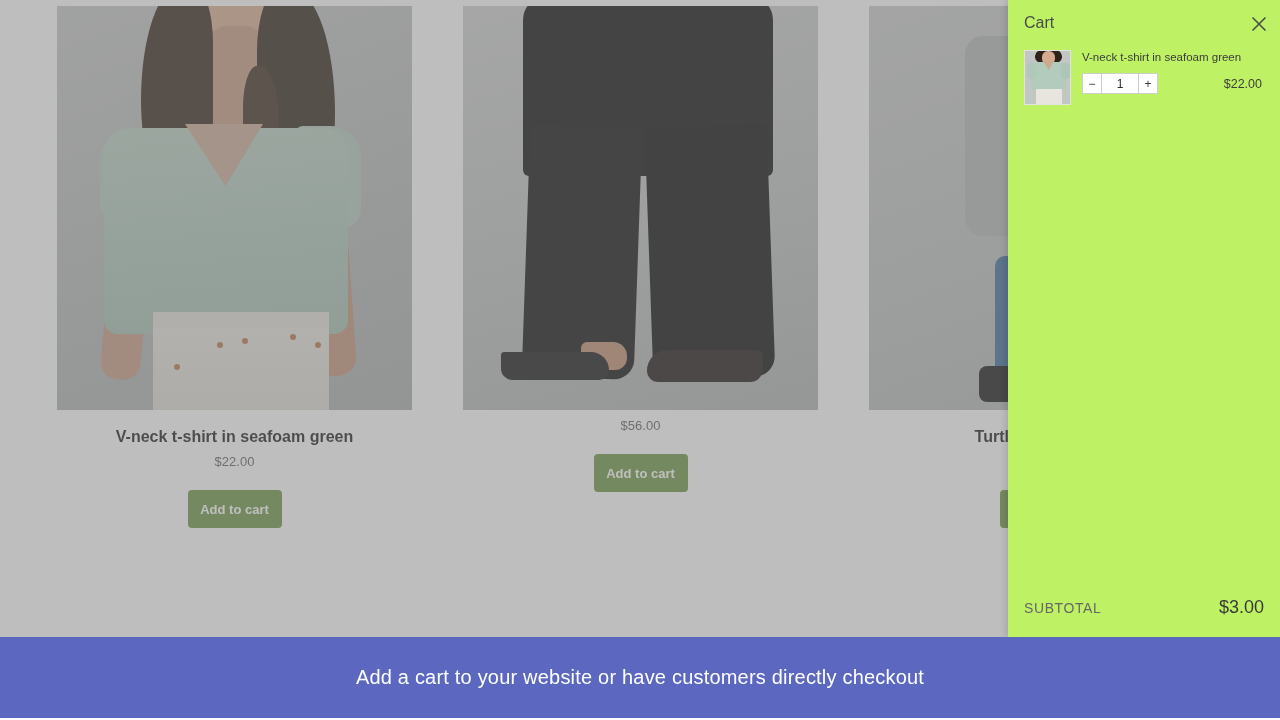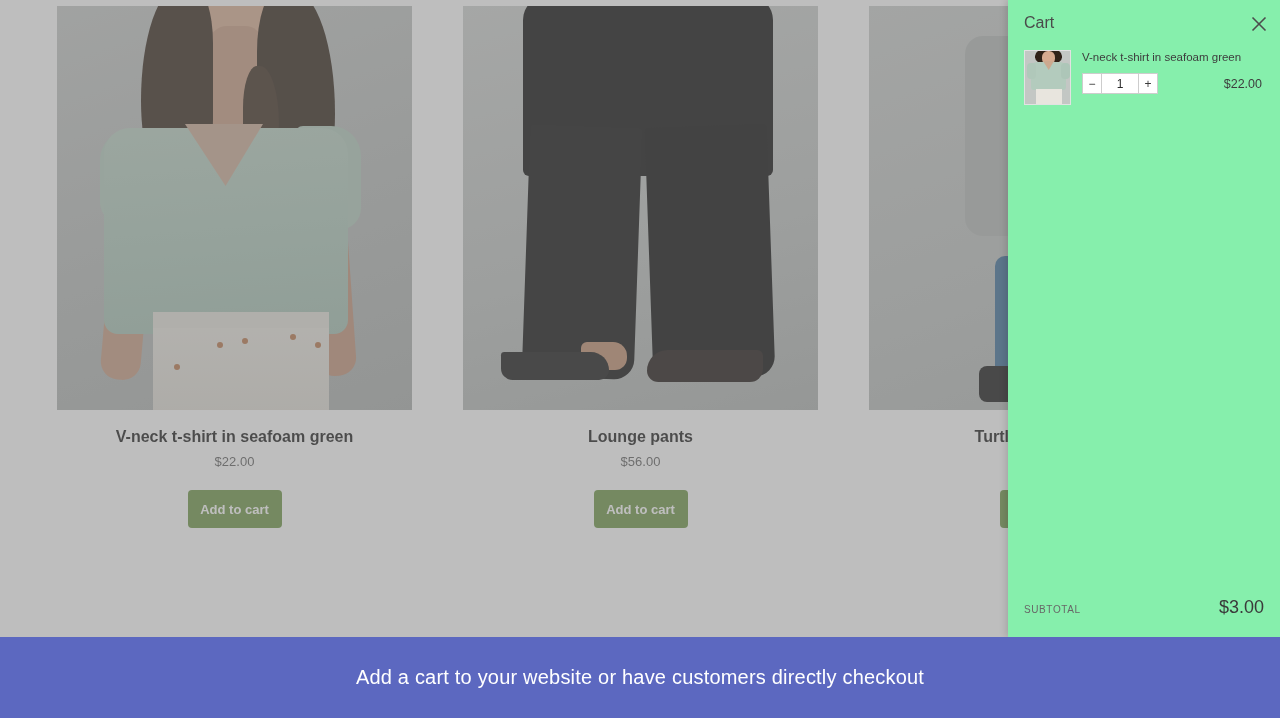--- a/index.html
+++ b/index.html
@@ -86,21 +86,21 @@
     width: 1280px; height: 637px;
     background: rgba(125,125,125,0.50);
     z-index: 40;
   }
 
   
   .cart-panel {
     position: absolute;
     right: 0; top: 0;
     width: 272px; height: 637px;
-    background: #86efac;
+    background: #bef264;
     z-index: 60;
     box-shadow: -2px 0 7px rgba(0,0,0,0.14);
     display: flex;
     flex-direction: column;
   }
   .cart-head {
     position: relative;
     height: 46px;
     flex: 0 0 46px;
   }
@@ -157,21 +157,21 @@
     font-family: "Liberation Sans", sans-serif;
     outline: none;
   }
   .line-price { font-size: 12.5px; color: #3d3d3d; padding-right: 2px; }
 
   .cart-foot { flex: 0 0 auto; padding: 0 16px 16px 16px; }
   .subtotal-row {
     display: flex; align-items: baseline; justify-content: space-between;
     padding-bottom: 3px;
   }
-  .subtotal-label { font-size: 10px; color: #676767; letter-spacing: .6px; }
+  .subtotal-label { font-size: 14px; color: #676767; letter-spacing: .6px; }
   .subtotal-value { font-size: 18px; color: #3a3a3a; }
   .fine-print {
     text-align: center;
     font-size: 9.5px;
     color: #7b7b7b;
     padding: 5px 0 10px 0;
   }
   .checkout-btn {
     display: block;
     width: 100%; height: 42px;
@@ -269,21 +269,20 @@
           <div class="ph" style="left:116px;top:-18px;width:34px;height:108px;background:#8a6047;border-radius:16px;transform:rotate(6deg)"></div>
           <div class="ph" style="left:238px;top:-20px;width:32px;height:112px;background:#8a6047;border-radius:16px;transform:rotate(-5deg)"></div>
           <div class="ph" style="left:118px;top:36px;width:44px;height:48px;background:#946a52;border-radius:16px;transform:rotate(10deg)"></div>
           <div class="ph" style="left:60px;top:-10px;width:250px;height:180px;background:#0b0b0b;border-radius:24px 24px 6px 6px"></div>
           <div class="ph" style="left:63px;top:120px;width:112px;height:252px;background:#0c0c0c;border-radius:4px 4px 20px 20px;transform:rotate(2deg)"></div>
           <div class="ph" style="left:186px;top:120px;width:122px;height:252px;background:#090909;border-radius:4px 4px 20px 20px;transform:rotate(-2deg)"></div>
           <div class="ph" style="left:118px;top:336px;width:46px;height:28px;background:#c08f6f;border-radius:6px 14px 12px 4px"></div>
           <div class="ph" style="left:38px;top:346px;width:108px;height:28px;background:#151515;border-radius:4px 22px 12px 14px"></div>
           <div class="ph" style="left:184px;top:344px;width:116px;height:32px;background:#1a1310;border-radius:22px 6px 14px 12px"></div>
         </div>
-        <div class="product-name">Lounge pants</div>
         <div class="product-price">$56.00</div>
         <button class="add-btn">Add to cart</button>
       </div>
 
       <div class="product-card">
         <div class="product-photo" style="background:linear-gradient(160deg,#c9ccca 0%,#bbbfbd 60%,#b0b4b2 100%)">
           <div class="ph" style="left:126px;top:250px;width:74px;height:124px;background:#3b6d96;border-radius:10px 10px 6px 6px"></div>
           <div class="ph" style="left:206px;top:244px;width:78px;height:130px;background:#2f5d84;border-radius:10px 10px 6px 6px"></div>
           <div class="ph" style="left:110px;top:360px;width:96px;height:36px;background:#141414;border-radius:8px 18px 8px 8px"></div>
           <div class="ph" style="left:206px;top:356px;width:100px;height:38px;background:#101010;border-radius:18px 8px 8px 8px"></div>

